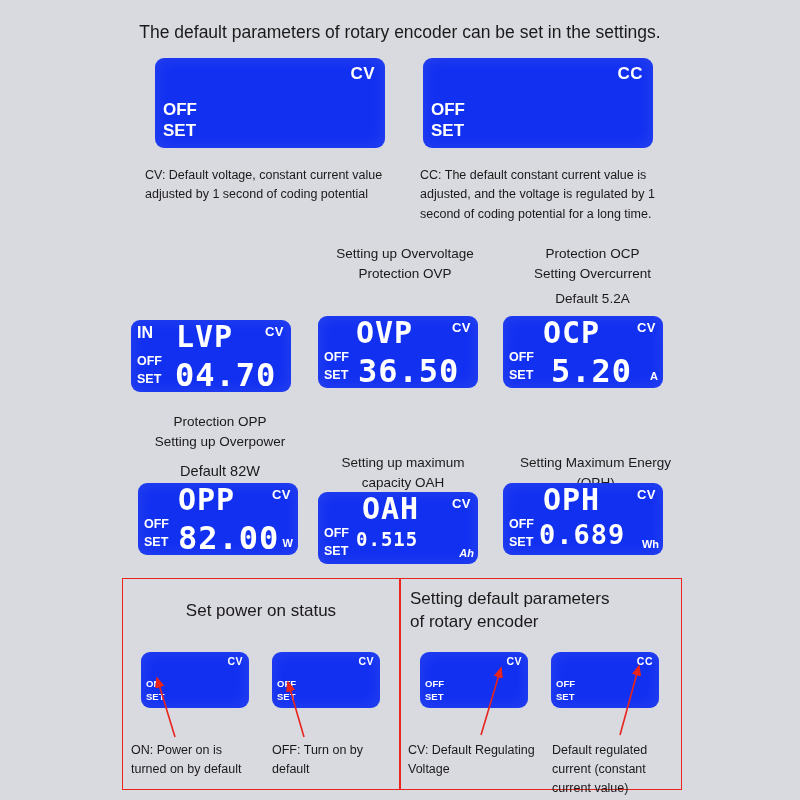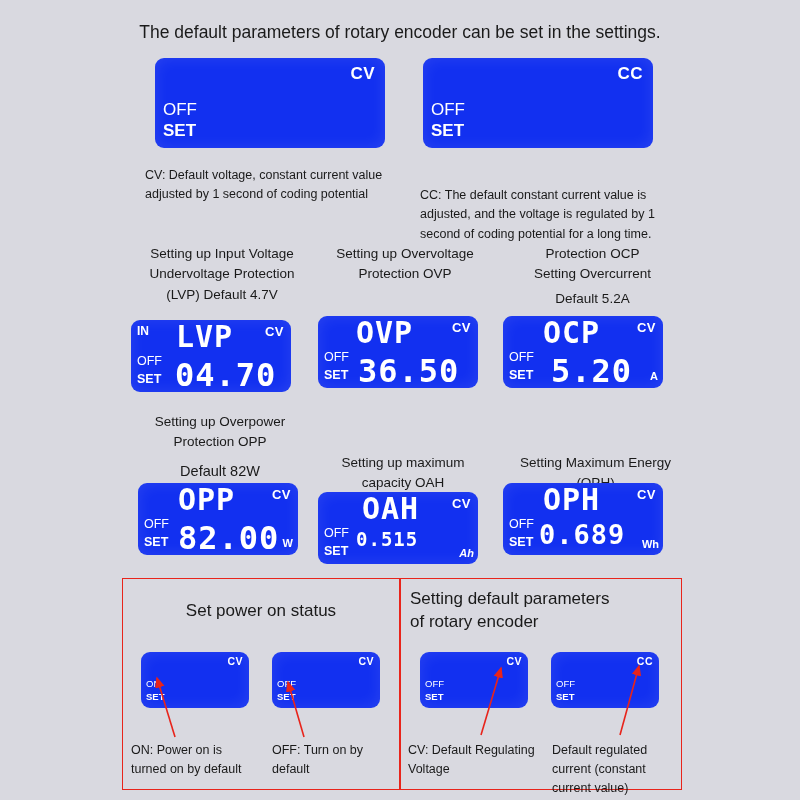--- a/index.html
+++ b/index.html
@@ -45,21 +45,21 @@
     position: absolute;
     right: 8px;
     top: 5px;
     font-size: 15px;
     font-weight: bold;
     letter-spacing: 0.5px;
   }
   .lcd .left-off {
     position: absolute;
     left: 8px;
-    font-weight: normal;
+    font-weight: bold;
     font-size: 15px;
   }
   .lcd .left-set {
     position: absolute;
     left: 8px;
     font-weight: bold;
     font-size: 15px;
   }
   .lcd .seg-top {
     position: absolute;
@@ -155,40 +155,35 @@
     <span class="left-set">SET</span>
   </div>
 
   <div class="lcd big-panel" style="left:423px; top:58px;">
     <span class="corner-tr">CC</span>
     <span class="left-off">OFF</span>
     <span class="left-set">SET</span>
   </div>
 
   <div class="caption" style="left:145px; top:166px; width:250px;">CV: Default voltage, constant current value adjusted by 1 second of coding potential</div>
-  <div class="caption" style="left:420px; top:166px; width:255px;margin-top:20px;">CC: The default constant current value is adjusted, and the voltage is regulated by 1 second of coding potential for a long time.</div>
-
-  <div class="label-center" style="left:122px; top:244px; width:200px;">
-    <div>Setting up Input Voltage</div>
-    <div>Undervoltage Protection</div>
-    <div>(LVP) Default 4.7V</div>
-  </div>
+  <div class="caption" style="left:420px; top:166px; width:255px;">CC: The default constant current value is adjusted, and the voltage is regulated by 1 second of coding potential for a long time.</div>
+
   <div class="label-center" style="left:315px; top:244px; width:180px;">
     <div>Setting up Overvoltage</div>
     <div>Protection OVP</div>
   </div>
   <div class="label-center" style="left:500px; top:244px; width:185px;">
     <div>Protection OCP</div>
     <div>Setting Overcurrent</div>
     <div style="margin-top:4px;">Default 5.2A</div>
   </div>
 
   <div class="lcd mid-panel" style="left:131px; top:320px;">
     <span class="corner-tr">CV</span>
-    <span style="position:absolute; left:6px; top:4px; font-size:12px; font-weight:bold;">IN</span>
+    <span style="position:absolute; left:6px; top:4px; font-size:16px; font-weight:bold;">IN</span>
     <span class="seg-top" style="left:45px; top:-1px;">LVP</span>
     <span class="left-off">OFF</span>
     <span class="left-set">SET</span>
     <span class="seg-bot" style="left:44px;">04.70</span>
   </div>
 
   <div class="lcd mid-panel" style="left:318px; top:316px;">
     <span class="corner-tr">CV</span>
     <span class="seg-top" style="left:38px; top:-1px;">OVP</span>
     <span class="left-off">OFF</span>
@@ -199,22 +194,22 @@
   <div class="lcd mid-panel" style="left:503px; top:316px;">
     <span class="corner-tr">CV</span>
     <span class="seg-top" style="left:40px; top:-1px;">OCP</span>
     <span class="left-off">OFF</span>
     <span class="left-set">SET</span>
     <span class="seg-bot" style="left:48px;">5.20</span>
     <span class="unit" style="right:5px; bottom:6px;">A</span>
   </div>
 
   <div class="label-center" style="left:120px; top:412px; width:200px;">
+    <div>Protection OPP</div>
     <div>Setting up Overpower</div>
-    <div>Protection OPP</div>
     <div style="font-size:14.5px; margin-top:8px;">Default 82W</div>
   </div>
   <div class="label-center" style="left:318px; top:453px; width:170px;">
     <div>Setting up maximum</div>
     <div>capacity OAH</div>
   </div>
   <div class="label-center" style="left:498px; top:453px; width:195px;">
     <div>Setting Maximum Energy</div>
     <div>(OPH)</div>
   </div>

